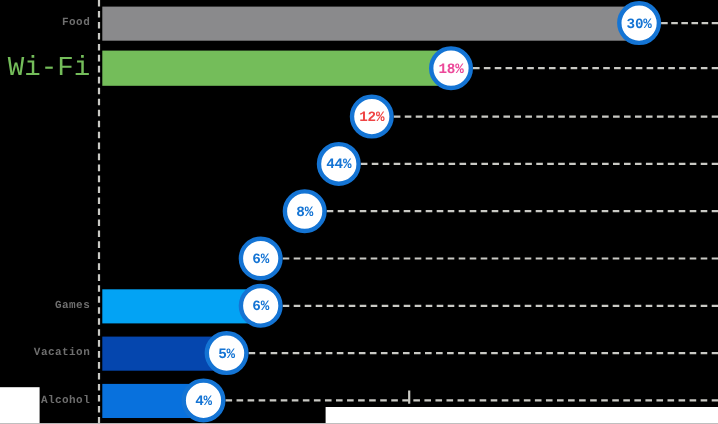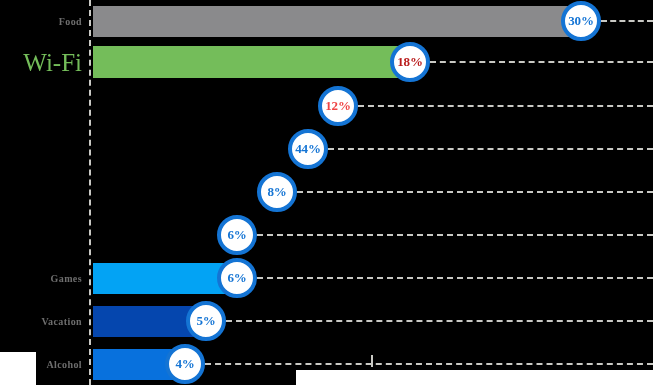--- a/index.html
+++ b/index.html
@@ -6,21 +6,21 @@
     margin: 0;
     padding: 0;
     background: #ffffff;
   }
   #stage {
     position: relative;
     width: 653px;
     height: 385px;
     overflow: hidden;
     background: #ffffff;
-    font-family: Liberation Serif, serif;
+    font-family: Liberation Mono, monospace;
   }
   
   .backdrop {
     position: absolute;
     left: 0; top: 0;
     width: 653px; height: 385px;
     background: #000000;
   }
   .notch {
     position: absolute;
@@ -146,21 +146,21 @@
         <div class="row-label" style="top: 50%; transform: translateY(-50%);">Alcohol</div>
         <div class="bar" style="top: 0px; width: 97px; height: 31px; background: rgb(8, 113, 221);"></div>
       </div>
     </div>
 
 <div class="dash-line" style="left: 601px; top: 20px; width: 52px;"></div>
     <div class="bubble" style="left: 561px; top: 1px; border-color: rgb(20, 116, 212); color: rgb(20, 116, 212);">
       <span>30%</span>
     </div>
     <div class="dash-line" style="left: 430px; top: 61px; width: 223px;"></div>
-    <div class="bubble" style="left: 390px; top: 42px; border-color: rgb(20, 116, 212); color: #b91c1c;">
+    <div class="bubble" style="left: 390px; top: 42px; border-color: rgb(20, 116, 212); color: #ec4899;">
       <span>18%</span>
     </div>
     <div class="dash-line" style="left: 358px; top: 105px; width: 295px;"></div>
     <div class="bubble" style="left: 318px; top: 86px; border-color: rgb(20, 116, 212); color: #ef4444;">
       <span>12%</span>
     </div>
     <div class="dash-line" style="left: 328px; top: 148px; width: 325px;"></div>
     <div class="bubble" style="left: 288px; top: 129px; border-color: rgb(20, 116, 212); color: rgb(20, 116, 212);">
       <span>44%</span>
     </div>

